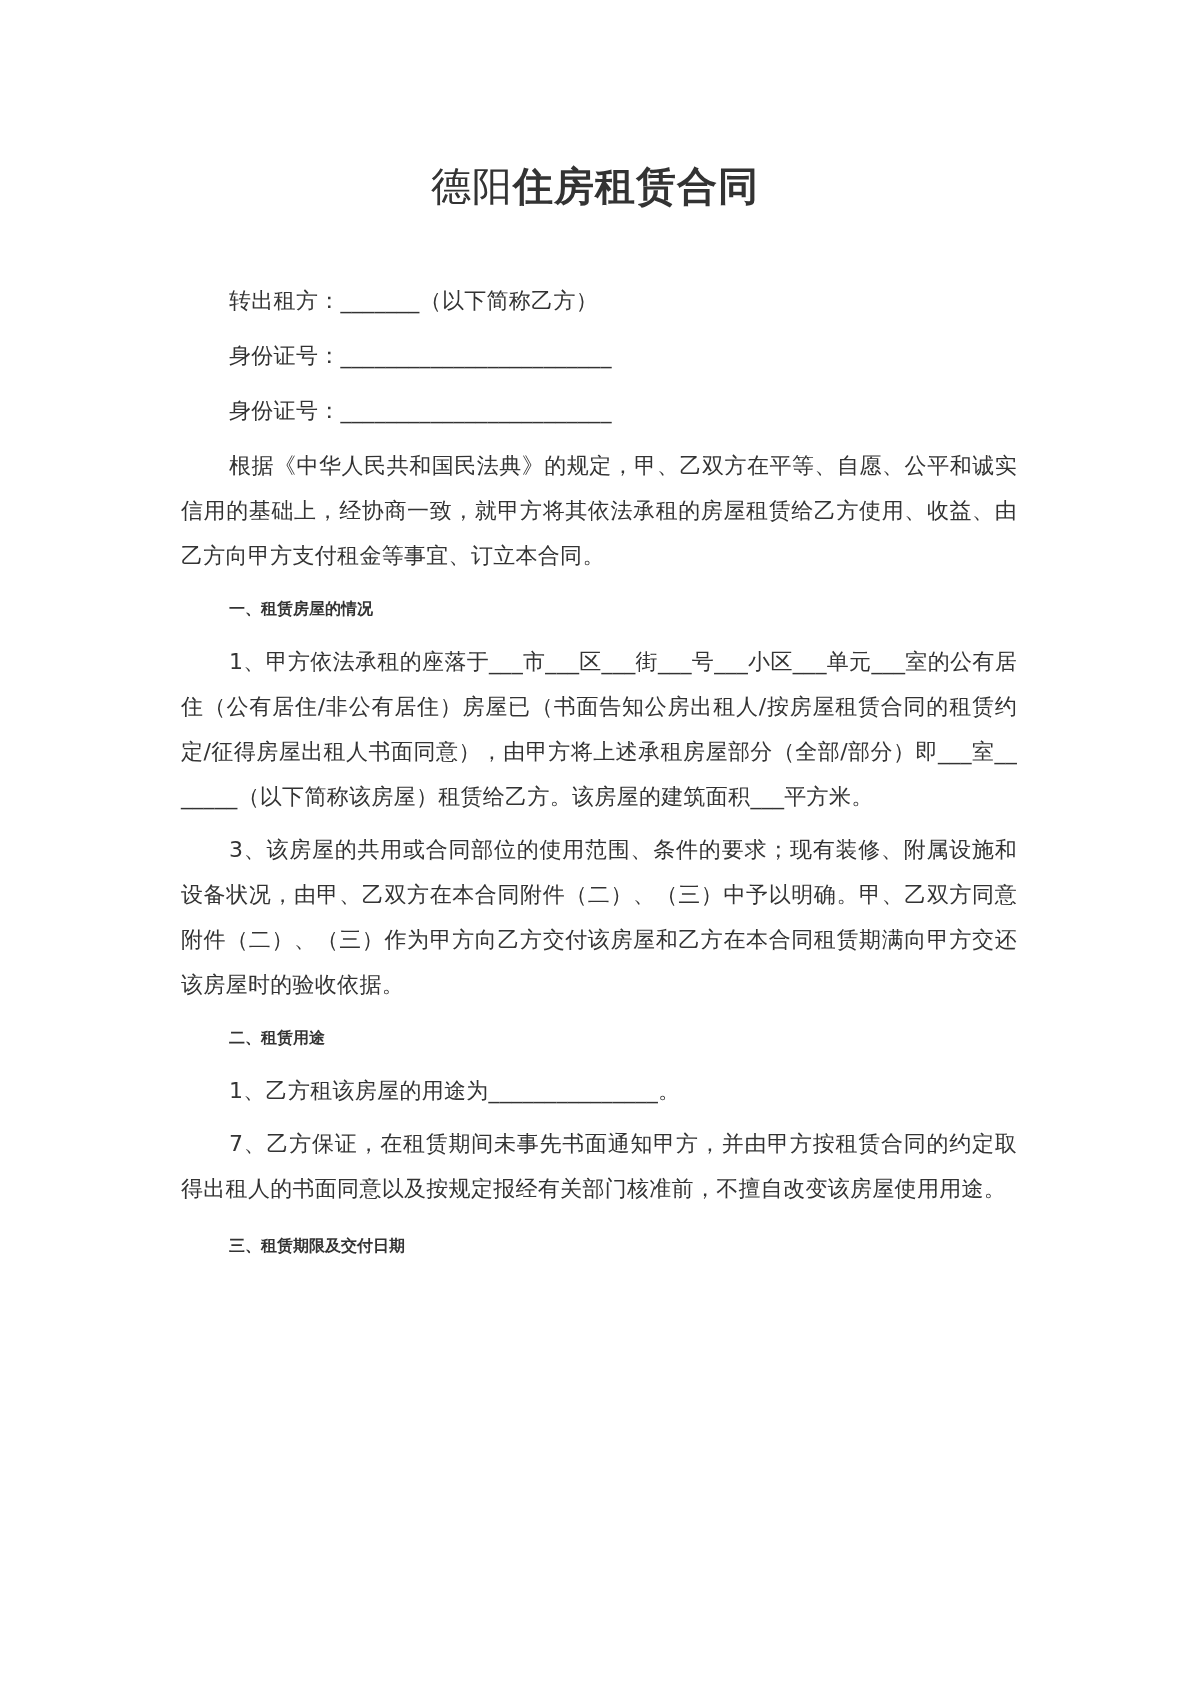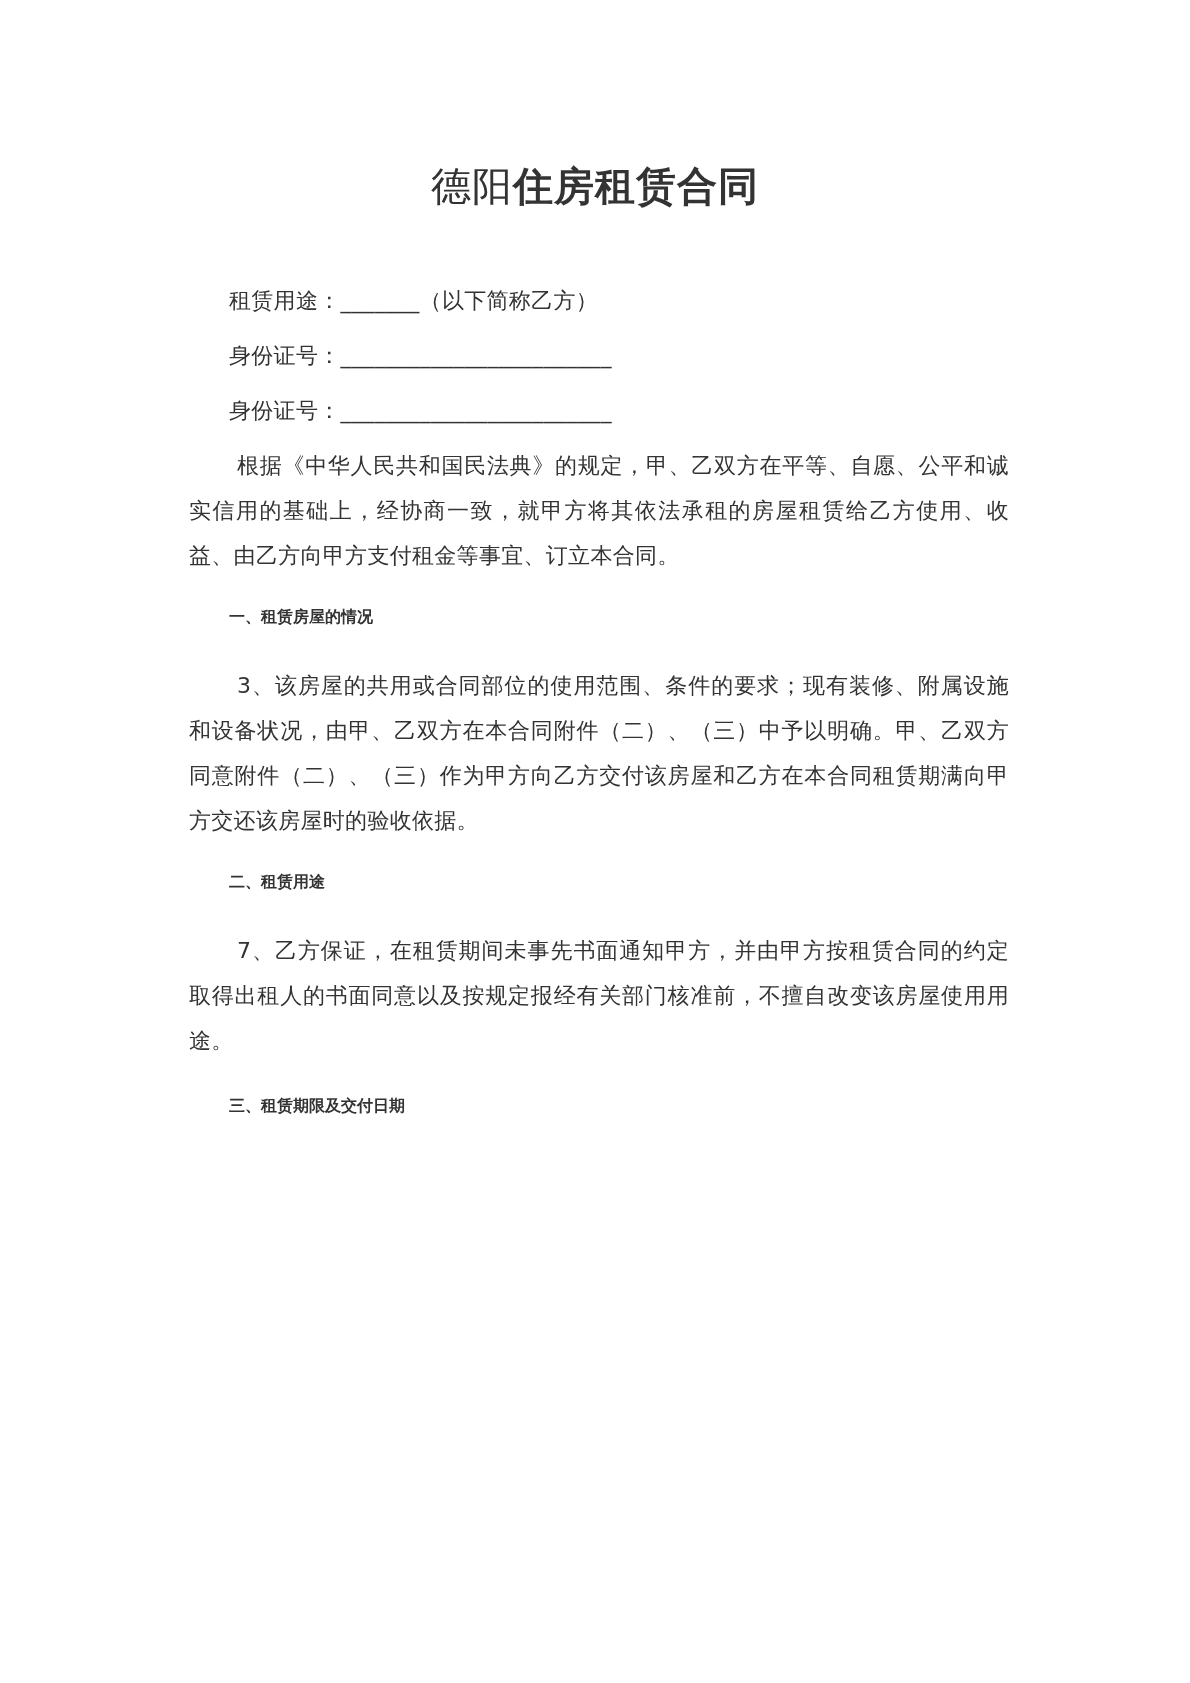--- a/index.html
+++ b/index.html
@@ -42,21 +42,21 @@
     }
     .content {
       position: absolute;
       left: 181px;
       top: 278px;
       width: 836px;
       font-size: 22px;
       line-height: 45px;
     }
     .para {
-      margin: 8px;
+      margin: 0;
       padding: 0;
       text-indent: 48px;
       text-align: justify;
       word-break: break-all;
       letter-spacing: 0.3px;
     }
     .field {
       margin: 0 0 10px 0;
       padding-left: 48px;
       letter-spacing: 0.3px;
@@ -75,40 +75,42 @@
 
 <div class="page">
 
   <div class="title">
     <span class="city">德阳</span><span class="main">住房租赁合同</span>
   </div>
 
   <div class="content">
 
     <div class="field">
-      <span>租赁用途：</span><span>_______</span><span>（以下简称乙方）</span>
+      <span>转出租方：</span><span>_______</span><span>（以下简称乙方）</span>
     </div>
     <div class="field">
       <span>身份证号：</span><span>________________________</span>
     </div>
     <div class="field">
       <span>身份证号：</span><span>________________________</span>
     </div>
 
     <p class="para">根据《中华人民共和国民法典》的规定，甲、乙双方在平等、自愿、公平和诚实信用的基础上，经协商一致，就甲方将其依法承租的房屋租赁给乙方使用、收益、由乙方向甲方支付租金等事宜、订立本合同。</p>
     <div class="gap-s"></div>
 
     <div class="heading">一、租赁房屋的情况</div>
     <div class="gap-s"></div>
+    <p class="para">1、甲方依法承租的座落于___市___区___街___号___小区___单元___室的公有居住（公有居住/非公有居住）房屋已（书面告知公房出租人/按房屋租赁合同的租赁约定/征得房屋出租人书面同意），由甲方将上述承租房屋部分（全部/部分）即___室_______（以下简称该房屋）租赁给乙方。该房屋的建筑面积___平方米。</p>
     <div class="gap-s"></div>
     <p class="para">3、该房屋的共用或合同部位的使用范围、条件的要求；现有装修、附属设施和设备状况，由甲、乙双方在本合同附件（二）、（三）中予以明确。甲、乙双方同意附件（二）、（三）作为甲方向乙方交付该房屋和乙方在本合同租赁期满向甲方交还该房屋时的验收依据。</p>
     <div class="gap-s"></div>
 
     <div class="heading">二、租赁用途</div>
     <div class="gap-s"></div>
+    <p class="para">1、乙方租该房屋的用途为_______________。</p>
     <div class="gap-s"></div>
     <p class="para">7、乙方保证，在租赁期间未事先书面通知甲方，并由甲方按租赁合同的约定取得出租人的书面同意以及按规定报经有关部门核准前，不擅自改变该房屋使用用途。</p>
     <div class="gap-m"></div>
 
     <div class="heading">三、租赁期限及交付日期</div>
 
   </div>
 </div>
 
 </body></html>

